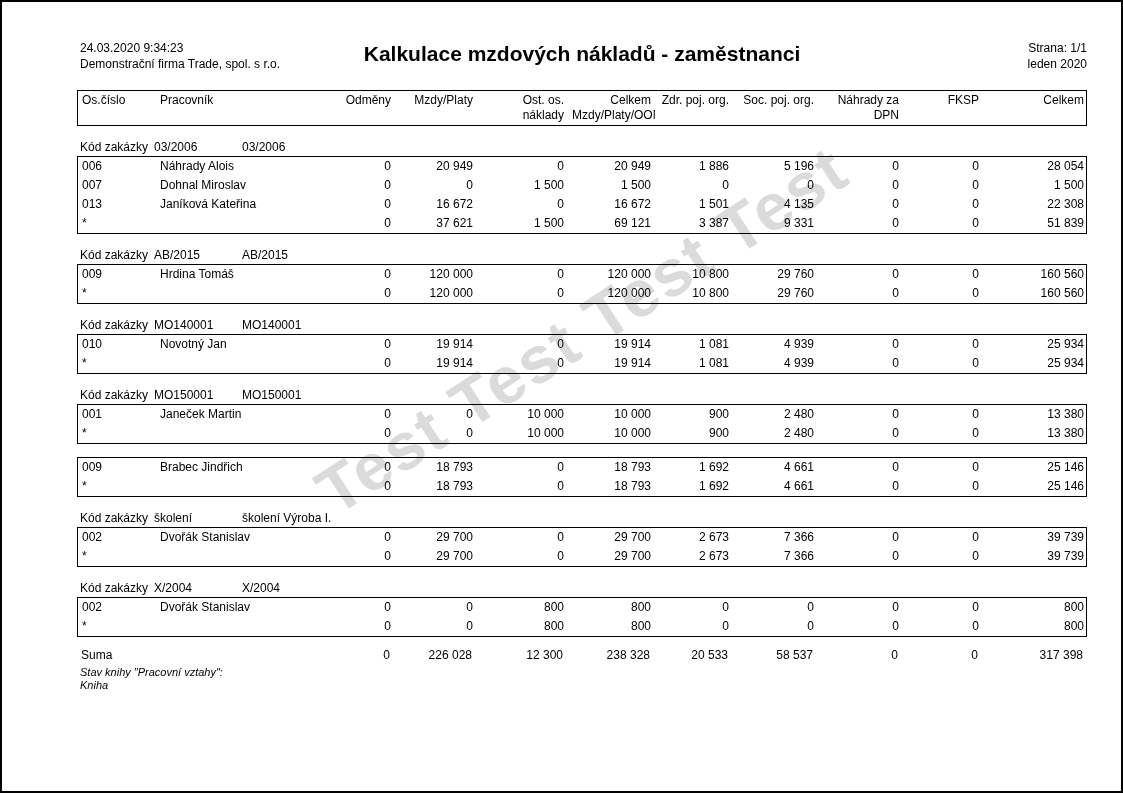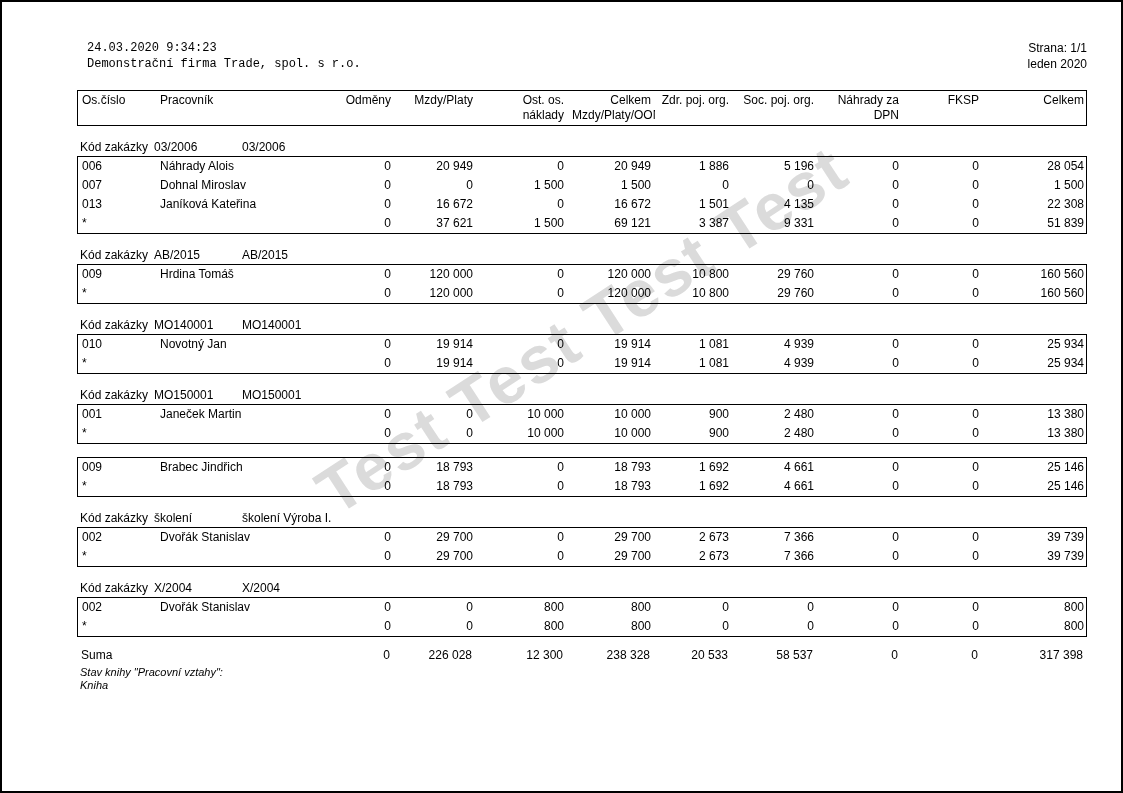--- a/index.html
+++ b/index.html
@@ -9,21 +9,21 @@
     font-family:"Liberation Sans",sans-serif;color:#000;
   }
   .watermark{
     position:absolute;left:190px;top:290px;width:780px;text-align:center;
     transform:rotate(-33deg);transform-origin:center;
     font-size:66px;font-weight:bold;color:#bebebe;opacity:.55;
     letter-spacing:2px;z-index:0;white-space:nowrap;pointer-events:none;
   }
   .content{position:absolute;left:75px;top:38px;width:1010px;z-index:1;}
   .report-header{position:relative;height:42px;margin-bottom:8px;font-size:12px;}
-  .hdr-left{position:absolute;left:10px;top:0;line-height:16px;font-family:Liberation Mono, monospace;}
+  .hdr-left{position:absolute;left:3px;top:0;line-height:16px;}
   .hdr-right{position:absolute;right:0;top:0;text-align:right;line-height:16px;}
   .hdr-title{
     position:absolute;left:0;right:0;top:2px;text-align:center;
     font-size:21px;font-weight:bold;
   }
   .rpt-table{border-collapse:collapse;table-layout:fixed;width:100%;}
   .rpt-table td,.rpt-table th{
     font-size:12px;font-weight:normal;padding:2px 4px;line-height:15px;
     overflow:hidden;white-space:nowrap;
   }
@@ -46,20 +46,21 @@
 
 <div class="page">
   <div class="watermark">Test Test Test Test</div>
   <div class="content">
 
     <div class="report-header">
       <div class="hdr-left">
         <div>24.03.2020  9:34:23</div>
         <div>Demonstrační firma Trade, spol. s r.o.</div>
       </div>
+      <div class="hdr-title">Kalkulace mzdových nákladů - zaměstnanci</div>
       <div class="hdr-right">
         <div>Strana: 1/1</div>
         <div>leden 2020</div>
       </div>
     </div>
 
     <div class="colhead-box">
       <table class="rpt-table">
         <colgroup class="cg">
             <col style="width: 78px;">

